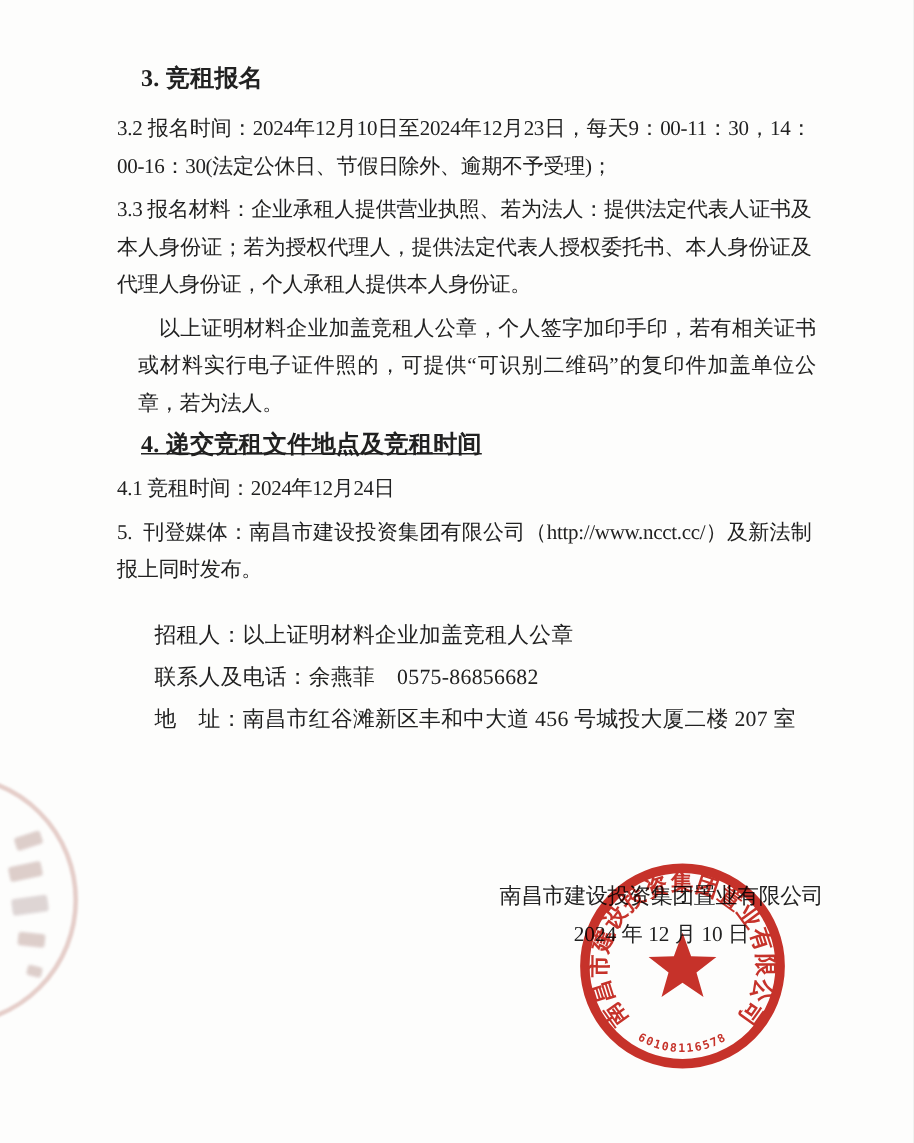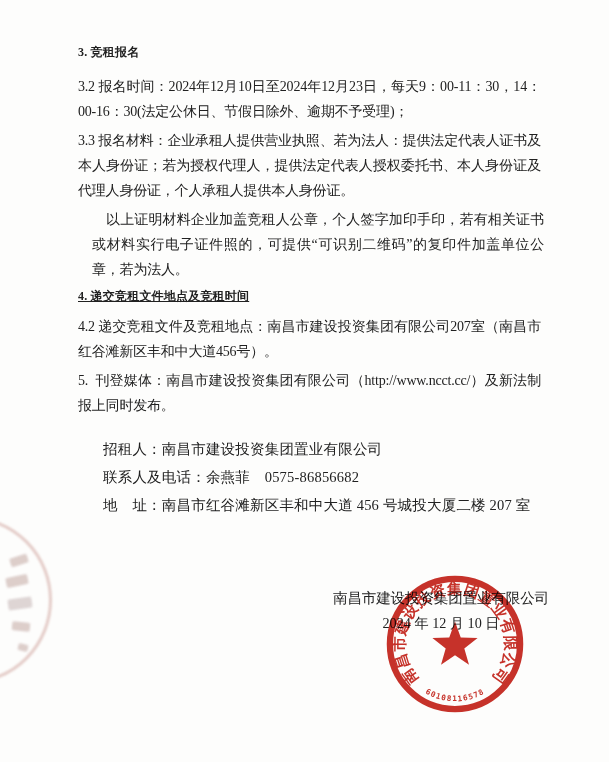--- a/index.html
+++ b/index.html
@@ -12,23 +12,23 @@
     font-family:"Liberation Serif","DejaVu Serif",serif;
     color:#212121;
   }
   .content {
     position:absolute;
     left:78px; top:42px;
     width:463px;
   }
   .sec-heading {
     font-weight:bold;
-    font-size:12px;
+    font-size:16px;
     line-height:21px;
-    margin:0 0 11px 0;
+    margin:0 0 11px 16px;
     letter-spacing:0.2px;
   }
   .sec-heading.h4 { margin-top:4px; margin-bottom:7px;text-decoration:underline; }
   p.body-text {
     margin:0 0 4px 0;
     font-size:14px;
     line-height:25px;
     letter-spacing:-0.2px;
     text-align:justify;
   }
@@ -118,29 +118,29 @@
 
 
     <p class="body-text">3.2 报名时间：2024年12月10日至2024年12月23日，每天9：00-11：30，14：00-16：30(法定公休日、节假日除外、逾期不予受理)；</p>
 
     <p class="body-text">3.3 报名材料：企业承租人提供营业执照、若为法人：提供法定代表人证书及本人身份证；若为授权代理人，提供法定代表人授权委托书、本人身份证及代理人身份证，个人承租人提供本人身份证。</p>
 
     <p class="body-text note">以上证明材料企业加盖竞租人公章，个人签字加印手印，若有相关证书或材料实行电子证件照的，可提供“可识别二维码”的复印件加盖单位公章，若为法人。</p>
 
     <div class="sec-heading h4">4. 递交竞租文件地点及竞租时间</div>
 
+    <p class="body-text">4.1 竞租时间：2024年12月24日</p>
 
-    <p class="body-text">4.2 递交竞租文件及竞租地点：南昌市建设投资集团有限公司207室（南昌市红谷滩新区丰和中大道456号）。</p>
 
     <p class="body-text">
       <span class="bold">5.&nbsp; 刊登媒体：</span><span>南昌市建设投资集团有限公司（http://www.ncct.cc/）及新法制报上同时发布。</span>
     </p>
 
     <div class="contact-block">
-      <p>招租人：南昌市建设投资集团置业有限公司</p>
+      <p>招租人：以上证明材料企业加盖竞租人公章</p>
       <p>联系人及电话：余燕菲　0575-86856682</p>
       <p>地　址：南昌市红谷滩新区丰和中大道 456 号城投大厦二楼 207 室</p>
     </div>
 
   </div>
 
   <div class="signature-block">
     <div class="sig-company">南昌市建设投资集团置业有限公司</div>
     <div class="sig-date">2024 年 12 月 10 日</div>
   </div>

